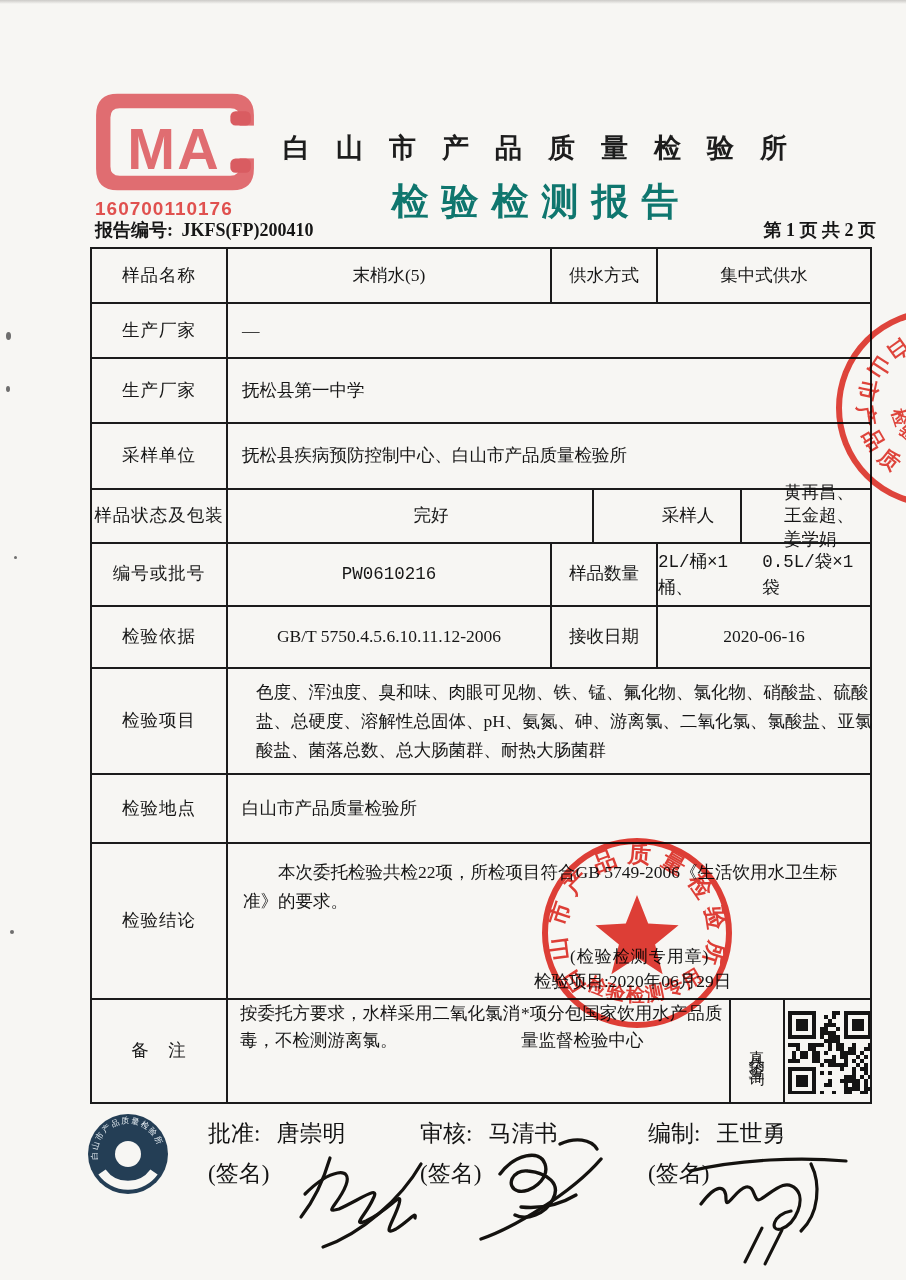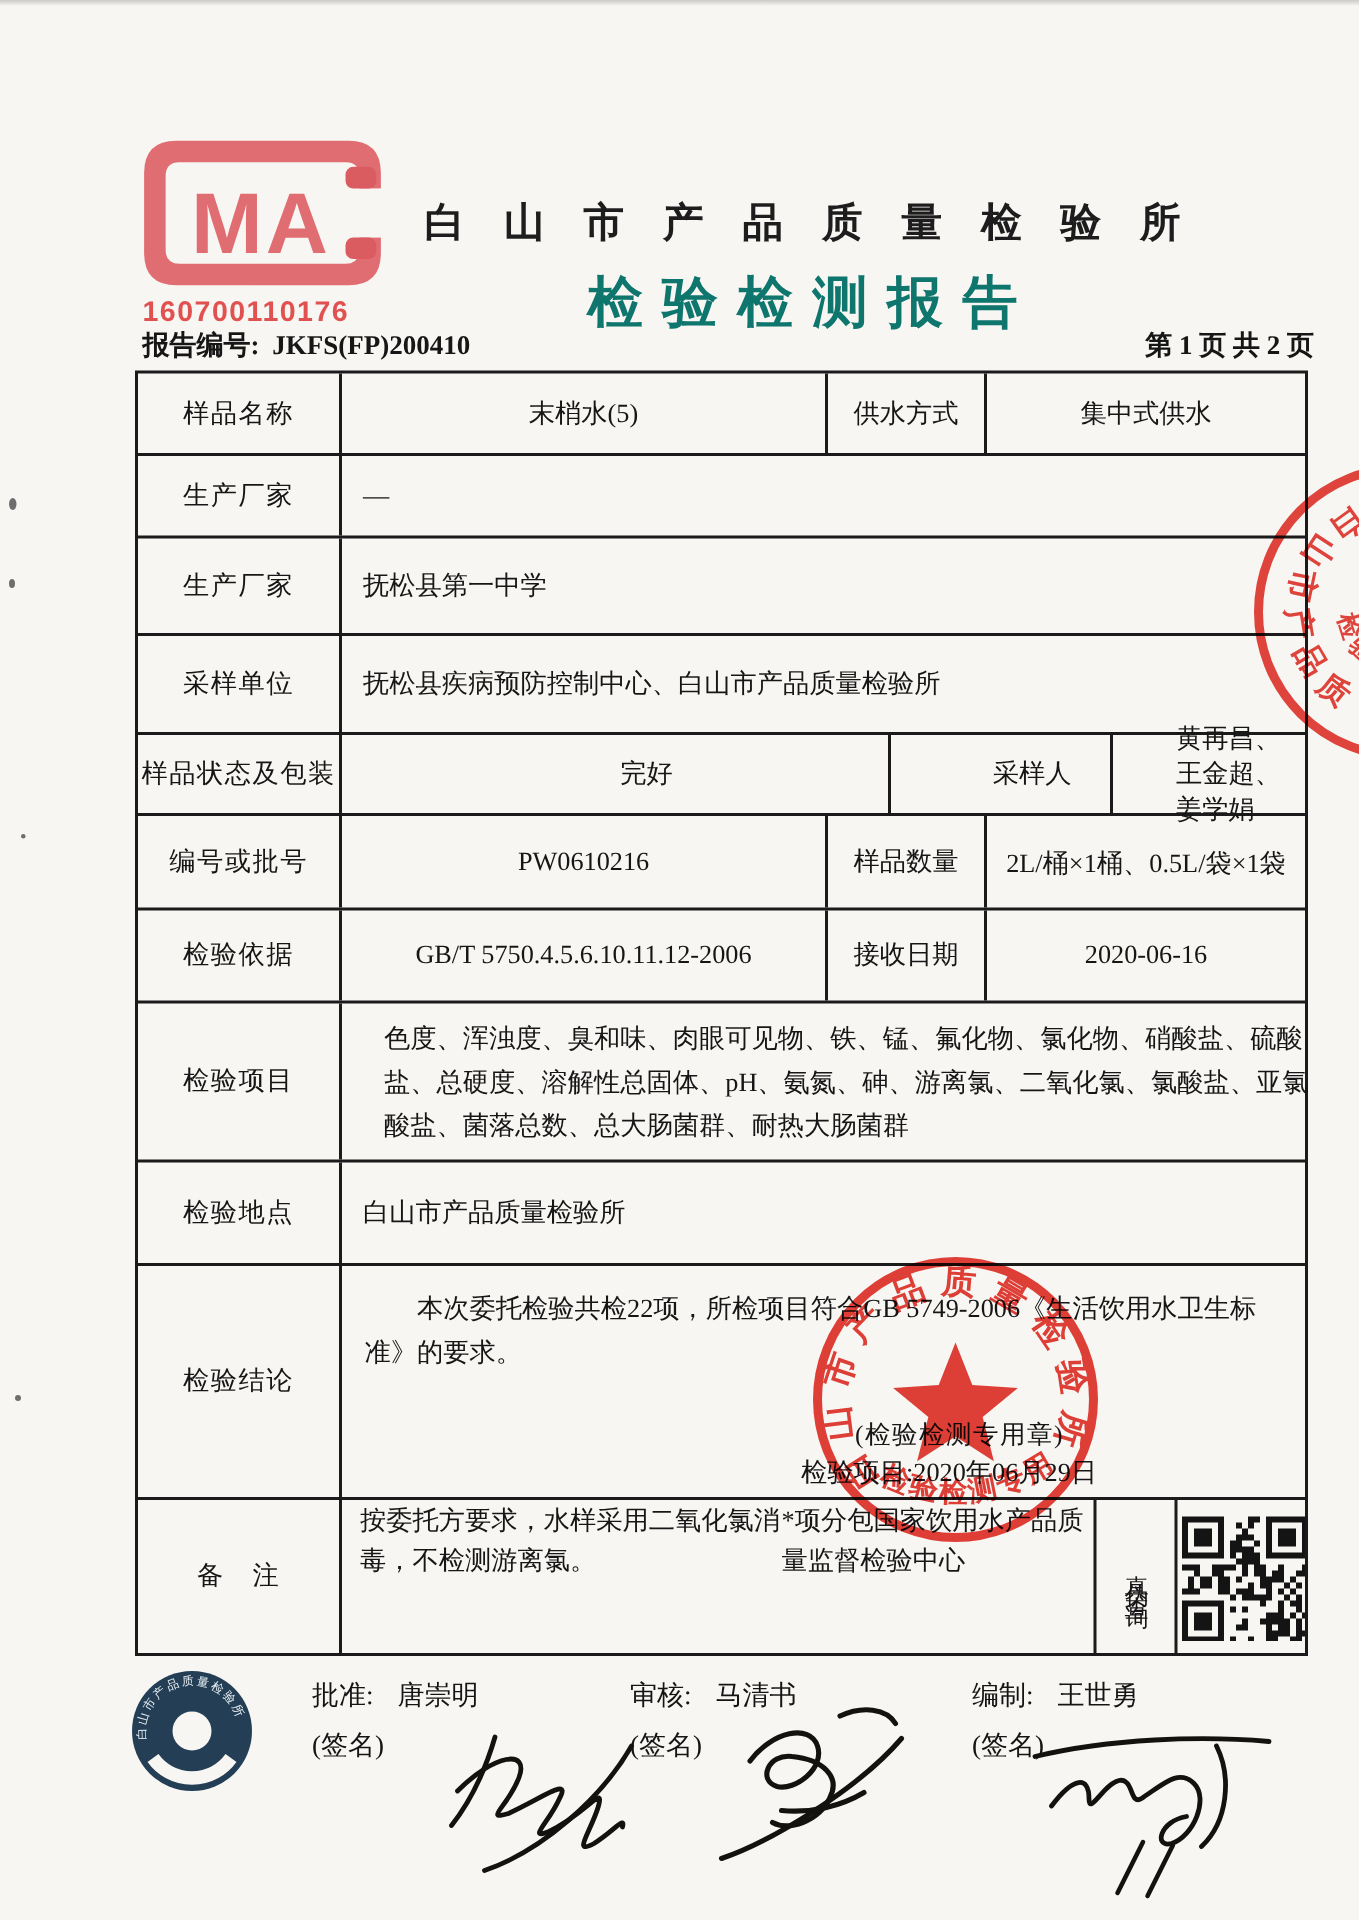--- a/index.html
+++ b/index.html
@@ -26,35 +26,35 @@
   .trow:last-child{border-bottom:none;}
   .tc{box-sizing:border-box;border-right:2px solid #1b1b1b;display:flex;align-items:center;
       justify-content:center;font-size:17.5px;line-height:1.35;}
   .tc:last-child{border-right:none;}
   .lab{width:136px;flex:none;text-align:center;letter-spacing:1px;}
   .w324{width:324px;flex:none;}
   .w106{width:106px;flex:none;}
   .grow{flex:1;}
   .left{justify-content:flex-start;padding-left:14px;padding-right:10px;}
   .h55{height:55px;} .h65{height:65px;} .h66{height:66px;} .h54{height:54px;gap:42px;}
-  .h63{height:63px;} .h62{height:62px;} .h106{height:106px;} .h69{height:69px;}
+  .h63{height:63px;font-family:Liberation Mono, monospace;} .h62{height:62px;} .h106{height:106px;} .h69{height:69px;}
   .h156{height:156px;} .h102{height:102px;}
   .two-line{flex-direction:row;line-height:26px;}
   .items-p{margin:0;padding:0 12px 0 14px;width:620px;line-height:29px;}
   .concl-cell{position:relative;align-items:flex-start;padding:14px 14px 0;}
   .concl-p{margin:0;width:612px;text-indent:2em;line-height:29px;}
   .seal-note{position:absolute;left:342px;top:102px;font-size:17px;letter-spacing:1px;}
   .issue-date{position:absolute;left:306px;top:126px;font-size:17.5px;}
   .remark-cell{align-items:flex-start;justify-content:center;
       padding-left:12px;line-height:27px;width:503px;flex:none;}
   .verify-cell{width:54px;flex:none;writing-mode:vertical-rl;letter-spacing:7px;font-size:16px;
       display:flex;align-items:center;justify-content:center;}
   .qr-cell{display:flex;align-items:center;justify-content:center;}
   
-  .sig-block{position:absolute;font-size:18px;color:#141414;}
+  .sig-block{position:absolute;font-size:23px;color:#141414;}
   .sig-row{display:flex;gap:16px;}
   .sig-sign{margin-top:9px;}
   .overlay{position:absolute;left:0;top:0;pointer-events:none;}
   .seal{mix-blend-mode:multiply;}
   .speck{position:absolute;background:#4c4c4c;border-radius:50%;opacity:.8;}
 </style>
 </head>
 <body>
 
 <div class="page">

